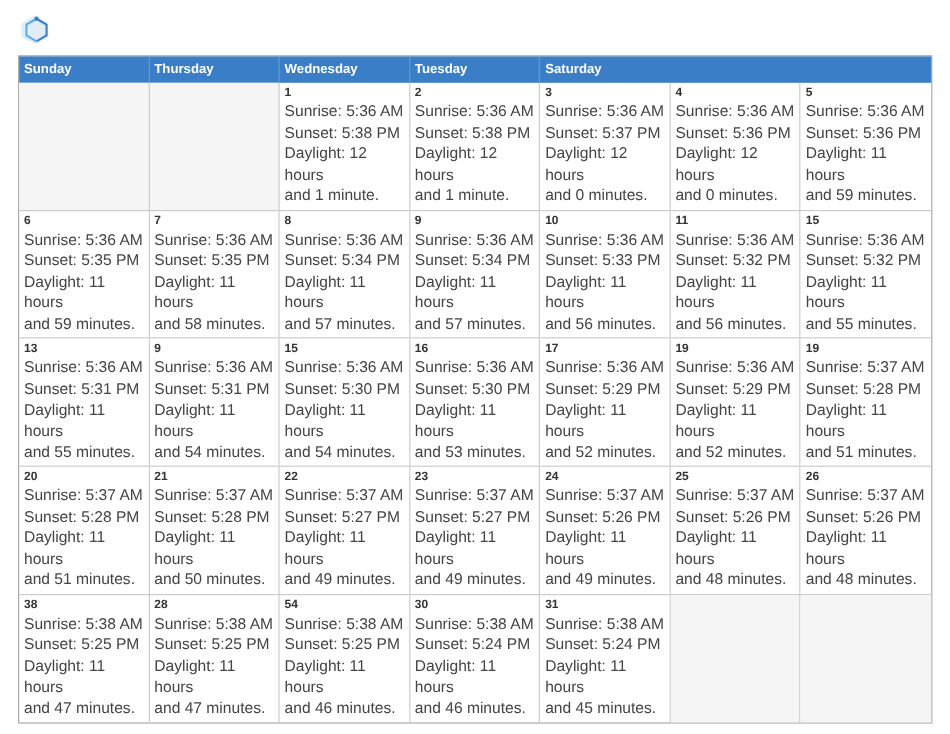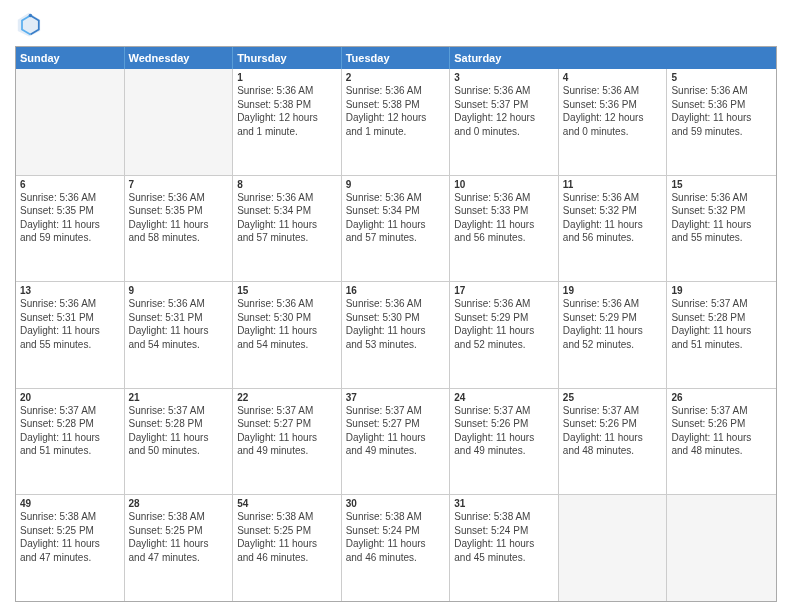--- a/index.html
+++ b/index.html
@@ -102,21 +102,21 @@
     .cal-cell:last-child { border-right: none; }
     .cal-cell.empty { background: #f5f5f5; }
     .day-num {
       font-size: 10px;
       font-weight: bold;
       color: #333;
       margin-bottom: 1px;
       display: block;
     }
     .cell-info {
-      font-size: 10px;
+      font-size: 13px;
       color: #444;
       line-height: 1.35;
     }
     .outer-border {
       border: 1px solid #aaa;
       justify-content: center;
     }
   </style>
 </head>
 <body>
@@ -137,22 +137,22 @@
     </div>
     <div class="title-block">
       <div class="month-title"></div>
       <div class="location"></div>
     </div>
   </div>
 
   <div class="calendar outer-border">
     <div class="cal-header">
     <div class="cal-header-cell">Sunday</div>
+        <div class="cal-header-cell">Thursday</div>
         <div class="cal-header-cell">Wednesday</div>
-        <div class="cal-header-cell">Thursday</div>
         <div class="cal-header-cell">Tuesday</div>
         <div class="cal-header-cell">Saturday</div>
       </div>
     <div class="cal-body">
     <div class="cal-row">
           <div class="cal-cell empty"></div>
           <div class="cal-cell empty"></div>
           <div class="cal-cell">
             <span class="day-num">1</span>
             <div class="cell-info">Sunrise: 5:36 AM<br>Sunset: 5:38 PM<br>Daylight: 12 hours<br>and 1 minute.</div>
@@ -241,39 +241,39 @@
           </div>
           <div class="cal-cell">
             <span class="day-num">21</span>
             <div class="cell-info">Sunrise: 5:37 AM<br>Sunset: 5:28 PM<br>Daylight: 11 hours<br>and 50 minutes.</div>
           </div>
           <div class="cal-cell">
             <span class="day-num">22</span>
             <div class="cell-info">Sunrise: 5:37 AM<br>Sunset: 5:27 PM<br>Daylight: 11 hours<br>and 49 minutes.</div>
           </div>
           <div class="cal-cell">
-            <span class="day-num">37</span>
+            <span class="day-num">23</span>
             <div class="cell-info">Sunrise: 5:37 AM<br>Sunset: 5:27 PM<br>Daylight: 11 hours<br>and 49 minutes.</div>
           </div>
           <div class="cal-cell">
             <span class="day-num">24</span>
             <div class="cell-info">Sunrise: 5:37 AM<br>Sunset: 5:26 PM<br>Daylight: 11 hours<br>and 49 minutes.</div>
           </div>
           <div class="cal-cell">
             <span class="day-num">25</span>
             <div class="cell-info">Sunrise: 5:37 AM<br>Sunset: 5:26 PM<br>Daylight: 11 hours<br>and 48 minutes.</div>
           </div>
           <div class="cal-cell">
             <span class="day-num">26</span>
             <div class="cell-info">Sunrise: 5:37 AM<br>Sunset: 5:26 PM<br>Daylight: 11 hours<br>and 48 minutes.</div>
           </div>
         </div>
         <div class="cal-row">
           <div class="cal-cell">
-            <span class="day-num">49</span>
+            <span class="day-num">38</span>
             <div class="cell-info">Sunrise: 5:38 AM<br>Sunset: 5:25 PM<br>Daylight: 11 hours<br>and 47 minutes.</div>
           </div>
           <div class="cal-cell">
             <span class="day-num">28</span>
             <div class="cell-info">Sunrise: 5:38 AM<br>Sunset: 5:25 PM<br>Daylight: 11 hours<br>and 47 minutes.</div>
           </div>
           <div class="cal-cell">
             <span class="day-num">54</span>
             <div class="cell-info">Sunrise: 5:38 AM<br>Sunset: 5:25 PM<br>Daylight: 11 hours<br>and 46 minutes.</div>
           </div>

